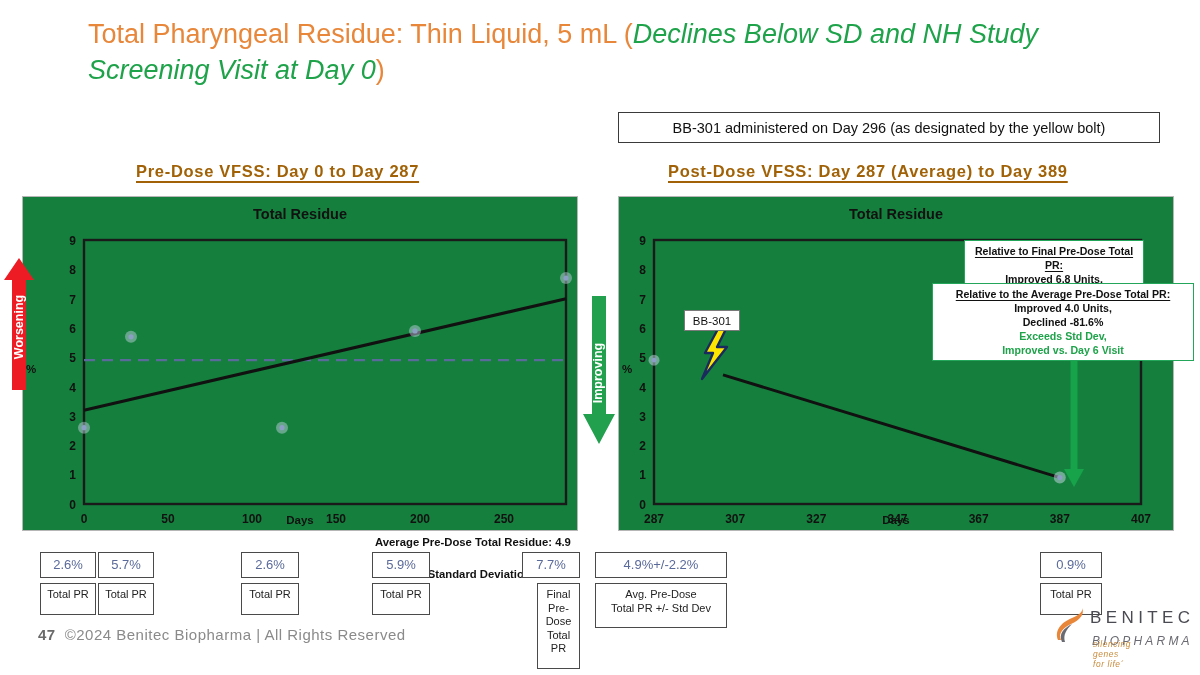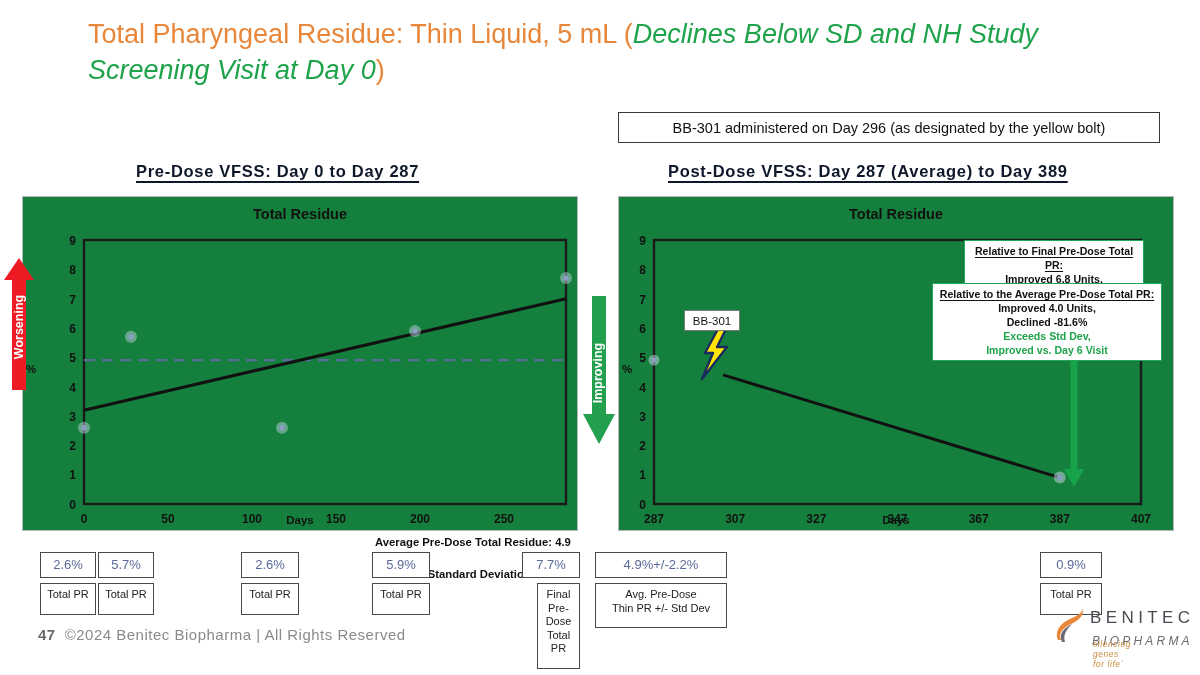--- a/index.html
+++ b/index.html
@@ -36,21 +36,21 @@
     display: flex; align-items: center; justify-content: center;
     font-size: 14.5px;
     color: #111;
   }
 
   
   .panel-header {
     position: absolute;
     font-size: 16.5px;
     font-weight: bold;
-    color: #0f172a;
+    color: #a16207;
     letter-spacing: 0.7px;
     text-decoration: underline;
     text-underline-offset: 4px;
     text-decoration-thickness: 2px;
     white-space: nowrap;
   }
   #header-pre  { left: 136px; top: 162px; }
   #header-post { left: 668px; top: 162px; }
 
   
@@ -122,21 +122,21 @@
   
   .green-box {
     position: absolute;
     border: 1.3px solid #23a55a;
     background: #ffffff;
     text-align: center;
     color: #111;
     padding: 3px 6px;
   }
   #green-box-1 { left: 964px; top: 240px; width: 180px; }
-  #green-box-2 { left: 932px; top: 283px; width: 230px; }
+  #green-box-2 { left: 932px; top: 283px; width: 262px; }
   .green-box .ul {
     display: block;
     font-size: 10.6px; font-weight: bold;
     text-decoration: underline;
     text-underline-offset: 2px;
     line-height: 14px;
   }
   .green-box .ln {
     display: block; font-size: 10.6px; font-weight: bold; line-height: 14px;
   }
@@ -358,21 +358,21 @@
 <div class="chip-group" style="left:522px; top:552px; width:58px;">
   <div class="chip-value">7.7%</div>
   <div class="chip-caption" style="white-space:pre-line;margin-left:15px;">Final
 Pre-Dose
 Total PR</div>
 </div>
 
 <div class="chip-group" style="left:595px; top:552px; width:132px;">
   <div class="chip-value">4.9%+/-2.2%</div>
   <div class="chip-caption" style="white-space:pre-line;">Avg. Pre-Dose
-Thin PR +/- Std Dev</div>
+Total PR +/- Std Dev</div>
 </div>
 
 <div class="chip-group" style="left:1040px; top:552px; width:62px;">
   <div class="chip-value">0.9%</div>
   <div class="chip-caption">Total PR</div>
 </div>
 
 <div id="footer-text">
   <span class="pg">47</span><span>©2024 Benitec Biopharma | All Rights Reserved</span>
 </div>

